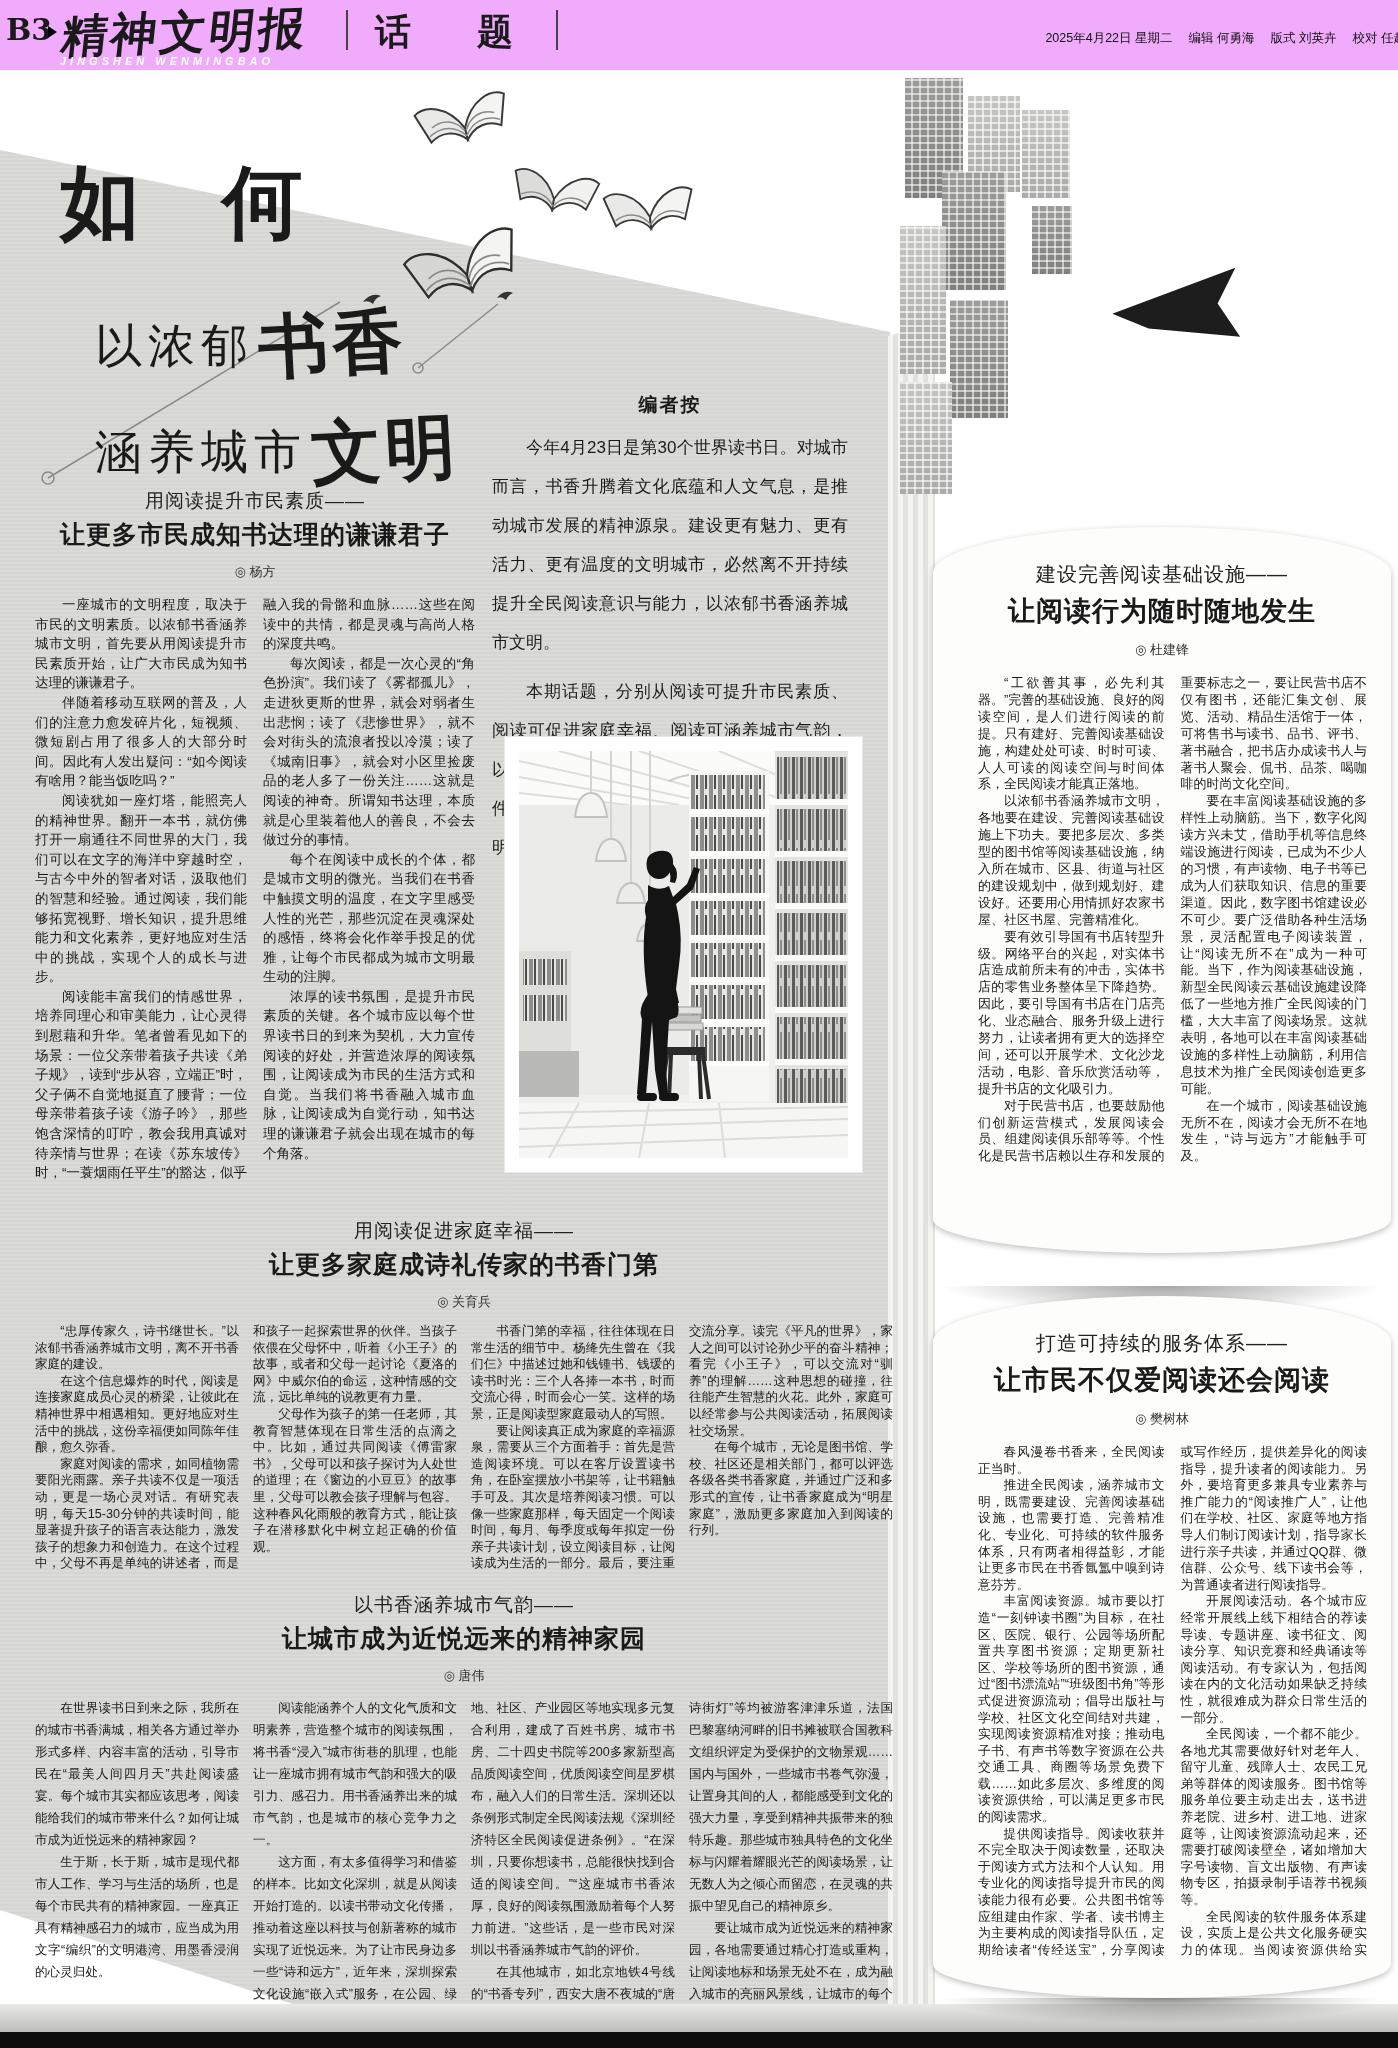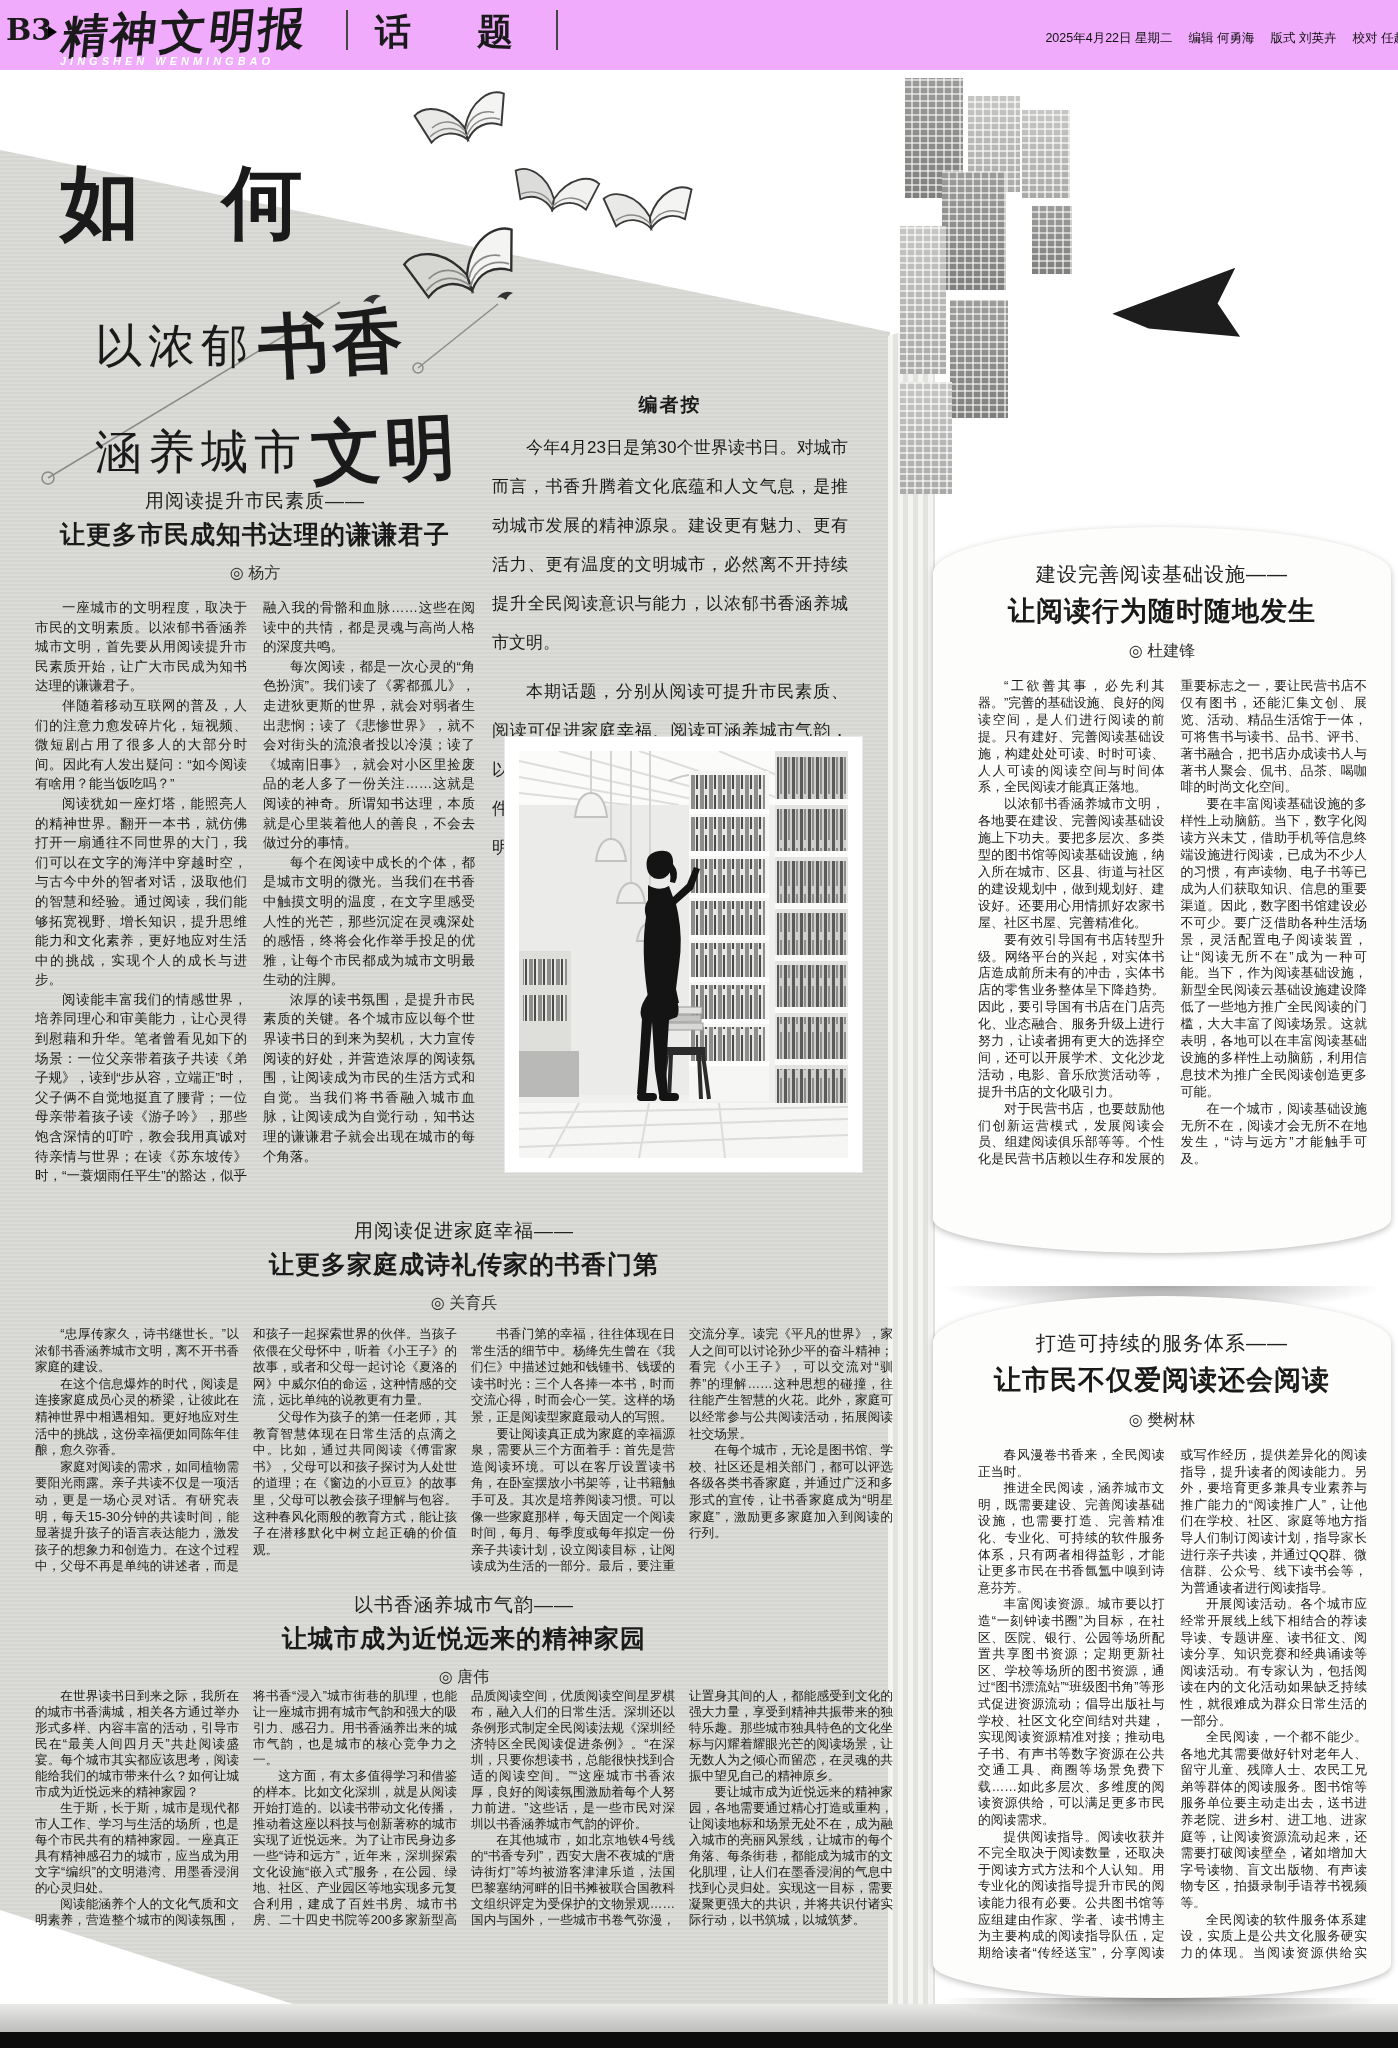--- a/index.html
+++ b/index.html
@@ -60,32 +60,32 @@
   #ednote-label{font-size:19px;font-weight:700;text-align:center;letter-spacing:2px;}
   #ednote .para{margin:10px 0 0 0;font-size:17px;line-height:39px;text-align:justify;text-indent:2em;word-break:break-all;}
 
   
   #photo-frame{position:absolute;left:505px;top:737px;width:357px;height:435px;background:#fff;box-shadow:0 0 0 1px #e8e8e8;z-index:6;}
   #photo-frame svg{position:absolute;left:14px;top:14px;}
 
   
   .kicker{font-size:19px;text-align:center;color:#222;letter-spacing:1px;}
   .a-title{font-size:25px;font-weight:900;text-align:center;letter-spacing:1px;margin-top:4px;}
-  .byline{font-size:16px;text-align:center;color:#333;margin-top:12px;}
+  .byline{font-size:13px;text-align:center;color:#333;margin-top:12px;}
   .body-cols{text-align:justify;word-break:break-all;overflow:hidden;}
   .body-cols .para{margin:0;text-indent:2em;}
 
   #art1{position:absolute;left:35px;top:488px;width:440px;z-index:6;}
   #art1 .body-cols{margin-top:14px;height:622px;column-count:2;column-gap:16px;font-size:13.5px;line-height:19.6px;}
 
   #art2{position:absolute;left:35px;top:1218px;width:858px;z-index:6;}
   #art2 .body-cols{margin-top:12px;height:252px;column-count:4;column-gap:14px;font-size:12.6px;line-height:16.6px;}
 
   #art3{position:absolute;left:35px;top:1592px;width:858px;z-index:6;}
-  #art3 .body-cols{margin-top:0;height:308px;column-count:4;column-gap:14px;font-size:12.6px;line-height:16px;}
+  #art3 .body-cols{margin-top:12px;height:308px;column-count:4;column-gap:14px;font-size:12.6px;line-height:22px;}
 
   
   .card{position:absolute;left:933px;width:458px;background:#fdfdfb;z-index:7;
     border-radius:50% 50% 50% 50% / 46px 46px 34px 34px;
     box-shadow:0 2px 6px rgba(0,0,0,.25);}
   .card-inner{position:absolute;left:24px;right:24px;top:34px;bottom:26px;}
   .card .kicker{font-size:20px;}
   .card .a-title{font-size:27px;margin-top:5px;}
   .card .byline{}
   .card .body-cols{margin-top:16px;column-count:2;column-gap:16px;font-size:13px;line-height:16.9px;margin-left:21px;}

